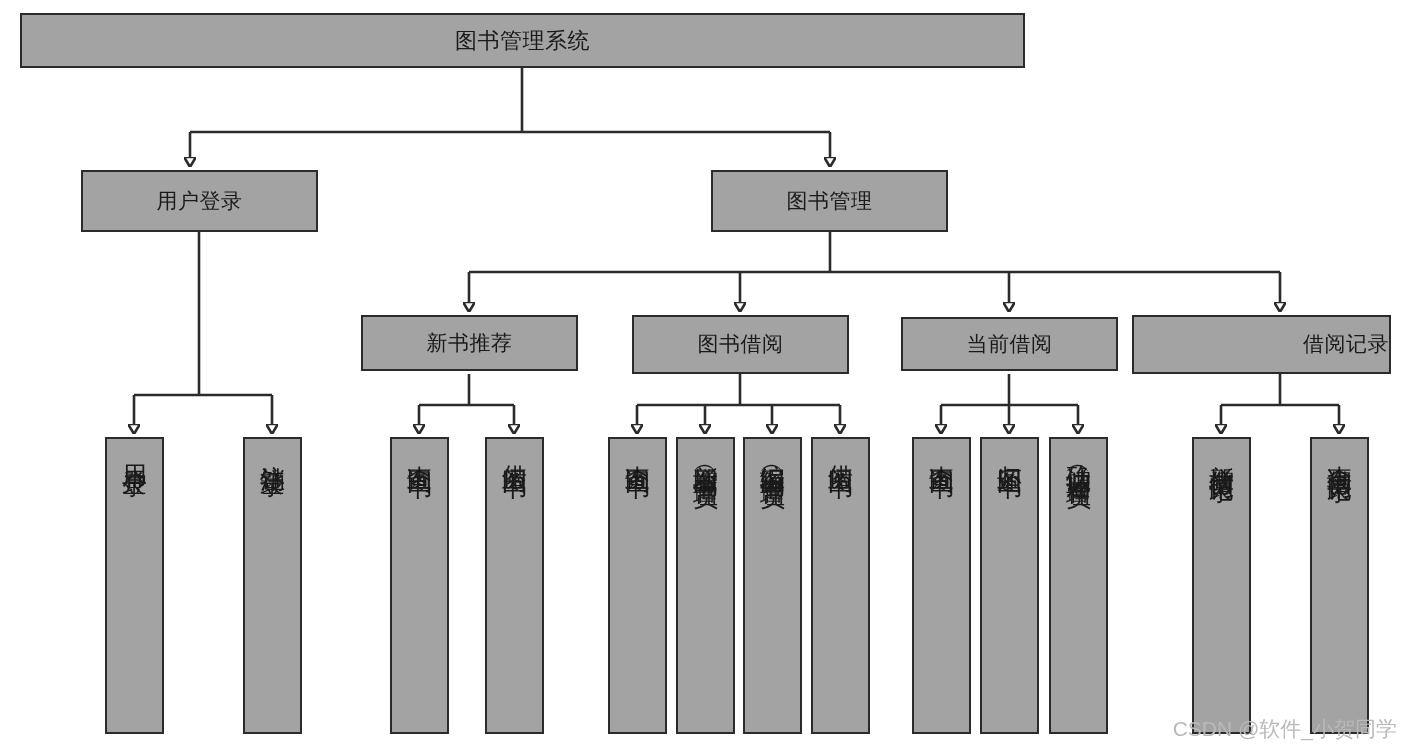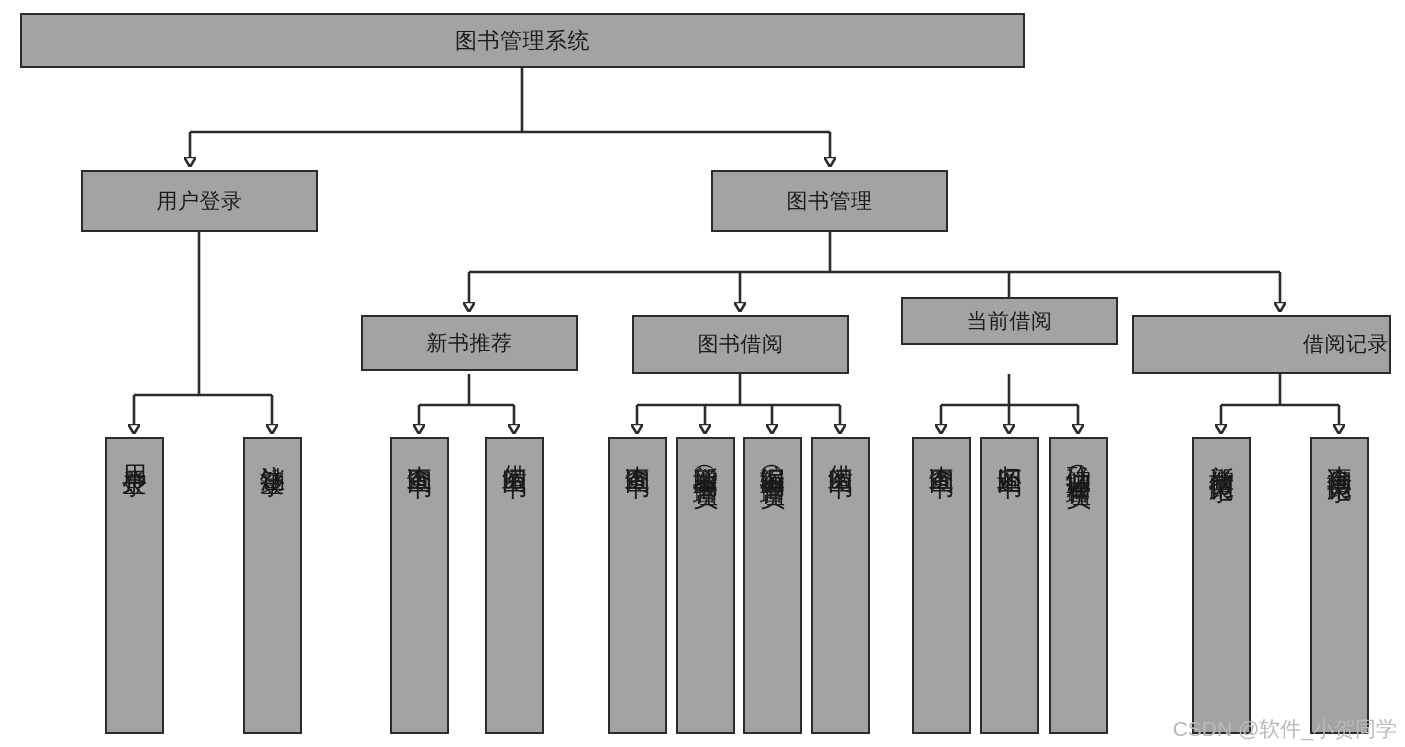--- a/index.html
+++ b/index.html
@@ -130,21 +130,21 @@
   </div>
 
   <div class="node h-node" style="left:361px;top:315px;width:217px;height:56px;">
     <span class="lbl">新书推荐</span>
   </div>
 
   <div class="node h-node" style="left:632px;top:315px;width:217px;height:59px;align-items:center;">
     <span class="lbl">图书借阅</span>
   </div>
 
-  <div class="node h-node" style="left:901px;top:297px;width:217px;height:48px;">
+  <div class="node h-node" style="left:901px;top:317px;width:217px;height:54px;">
     <span class="lbl">当前借阅</span>
   </div>
 
   <div class="node h-node" style="left:1132px;top:315px;width:259px;height:59px;justify-content:flex-end;">
     <span class="lbl">借阅记录</span>
   </div>
 
   <div class="node v-node" style="left:105px;top:437px;width:59px;height:297px;">
     <span class="lbl">用户登录</span>
   </div>

